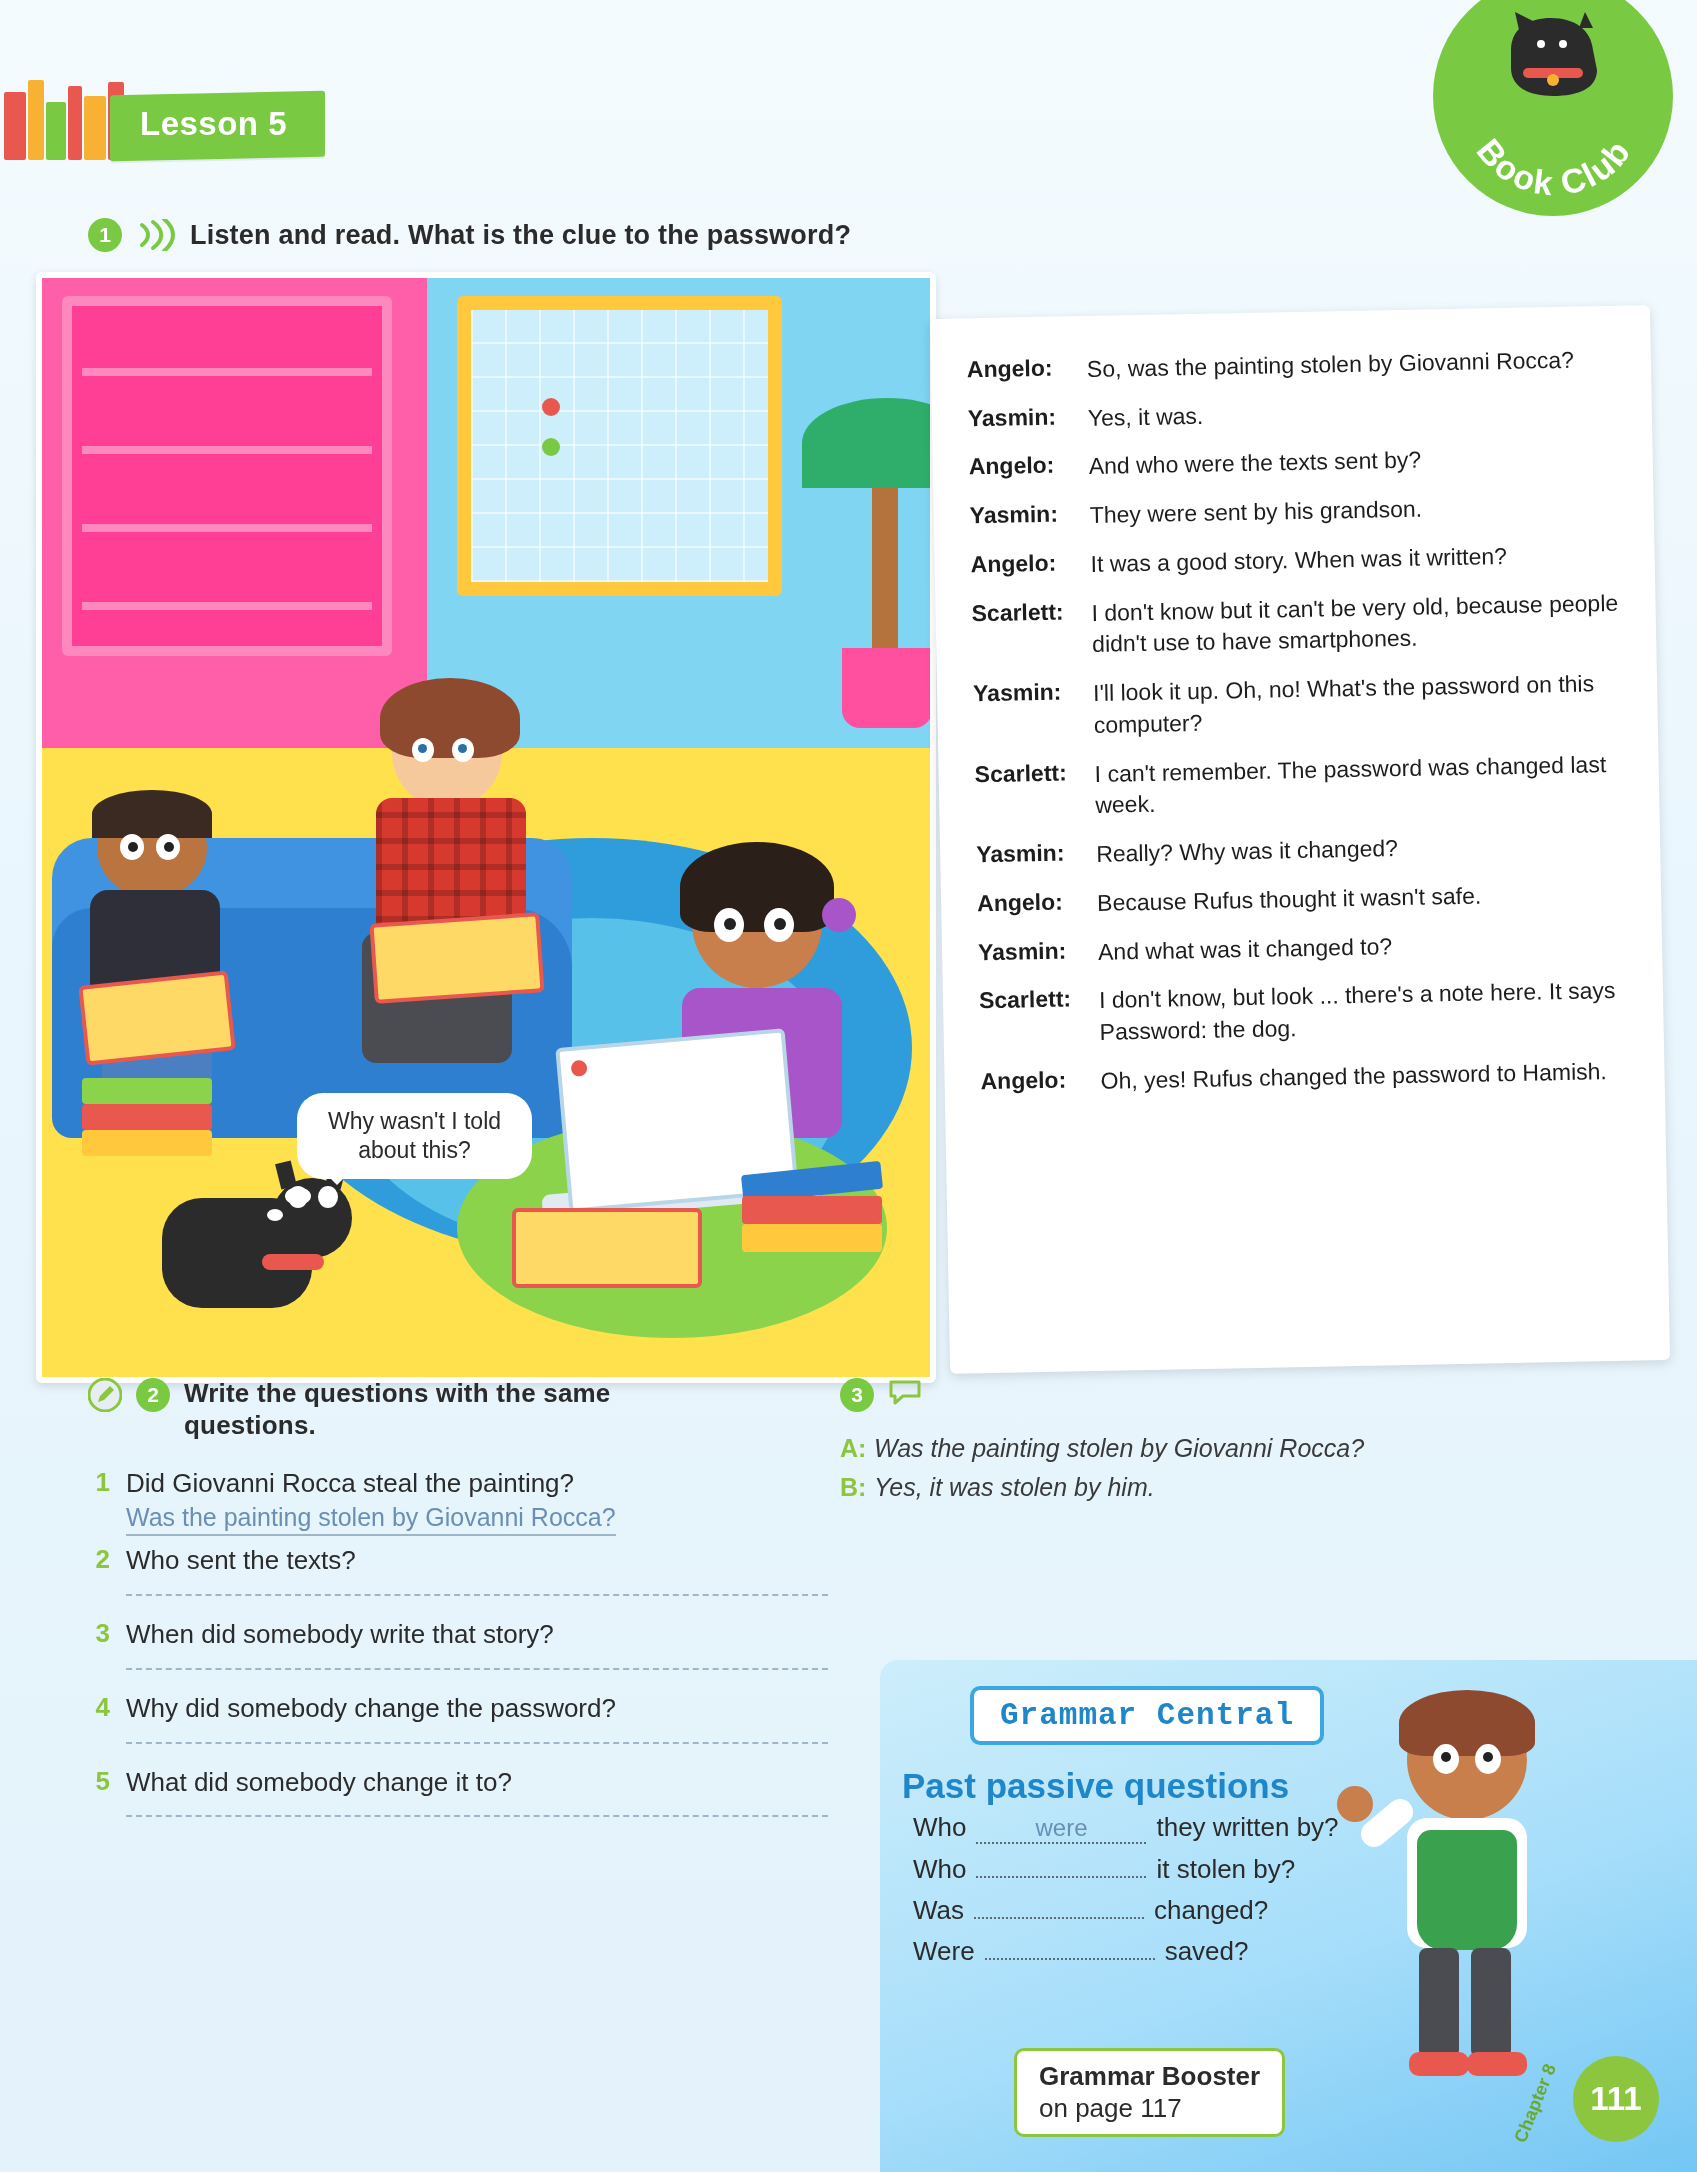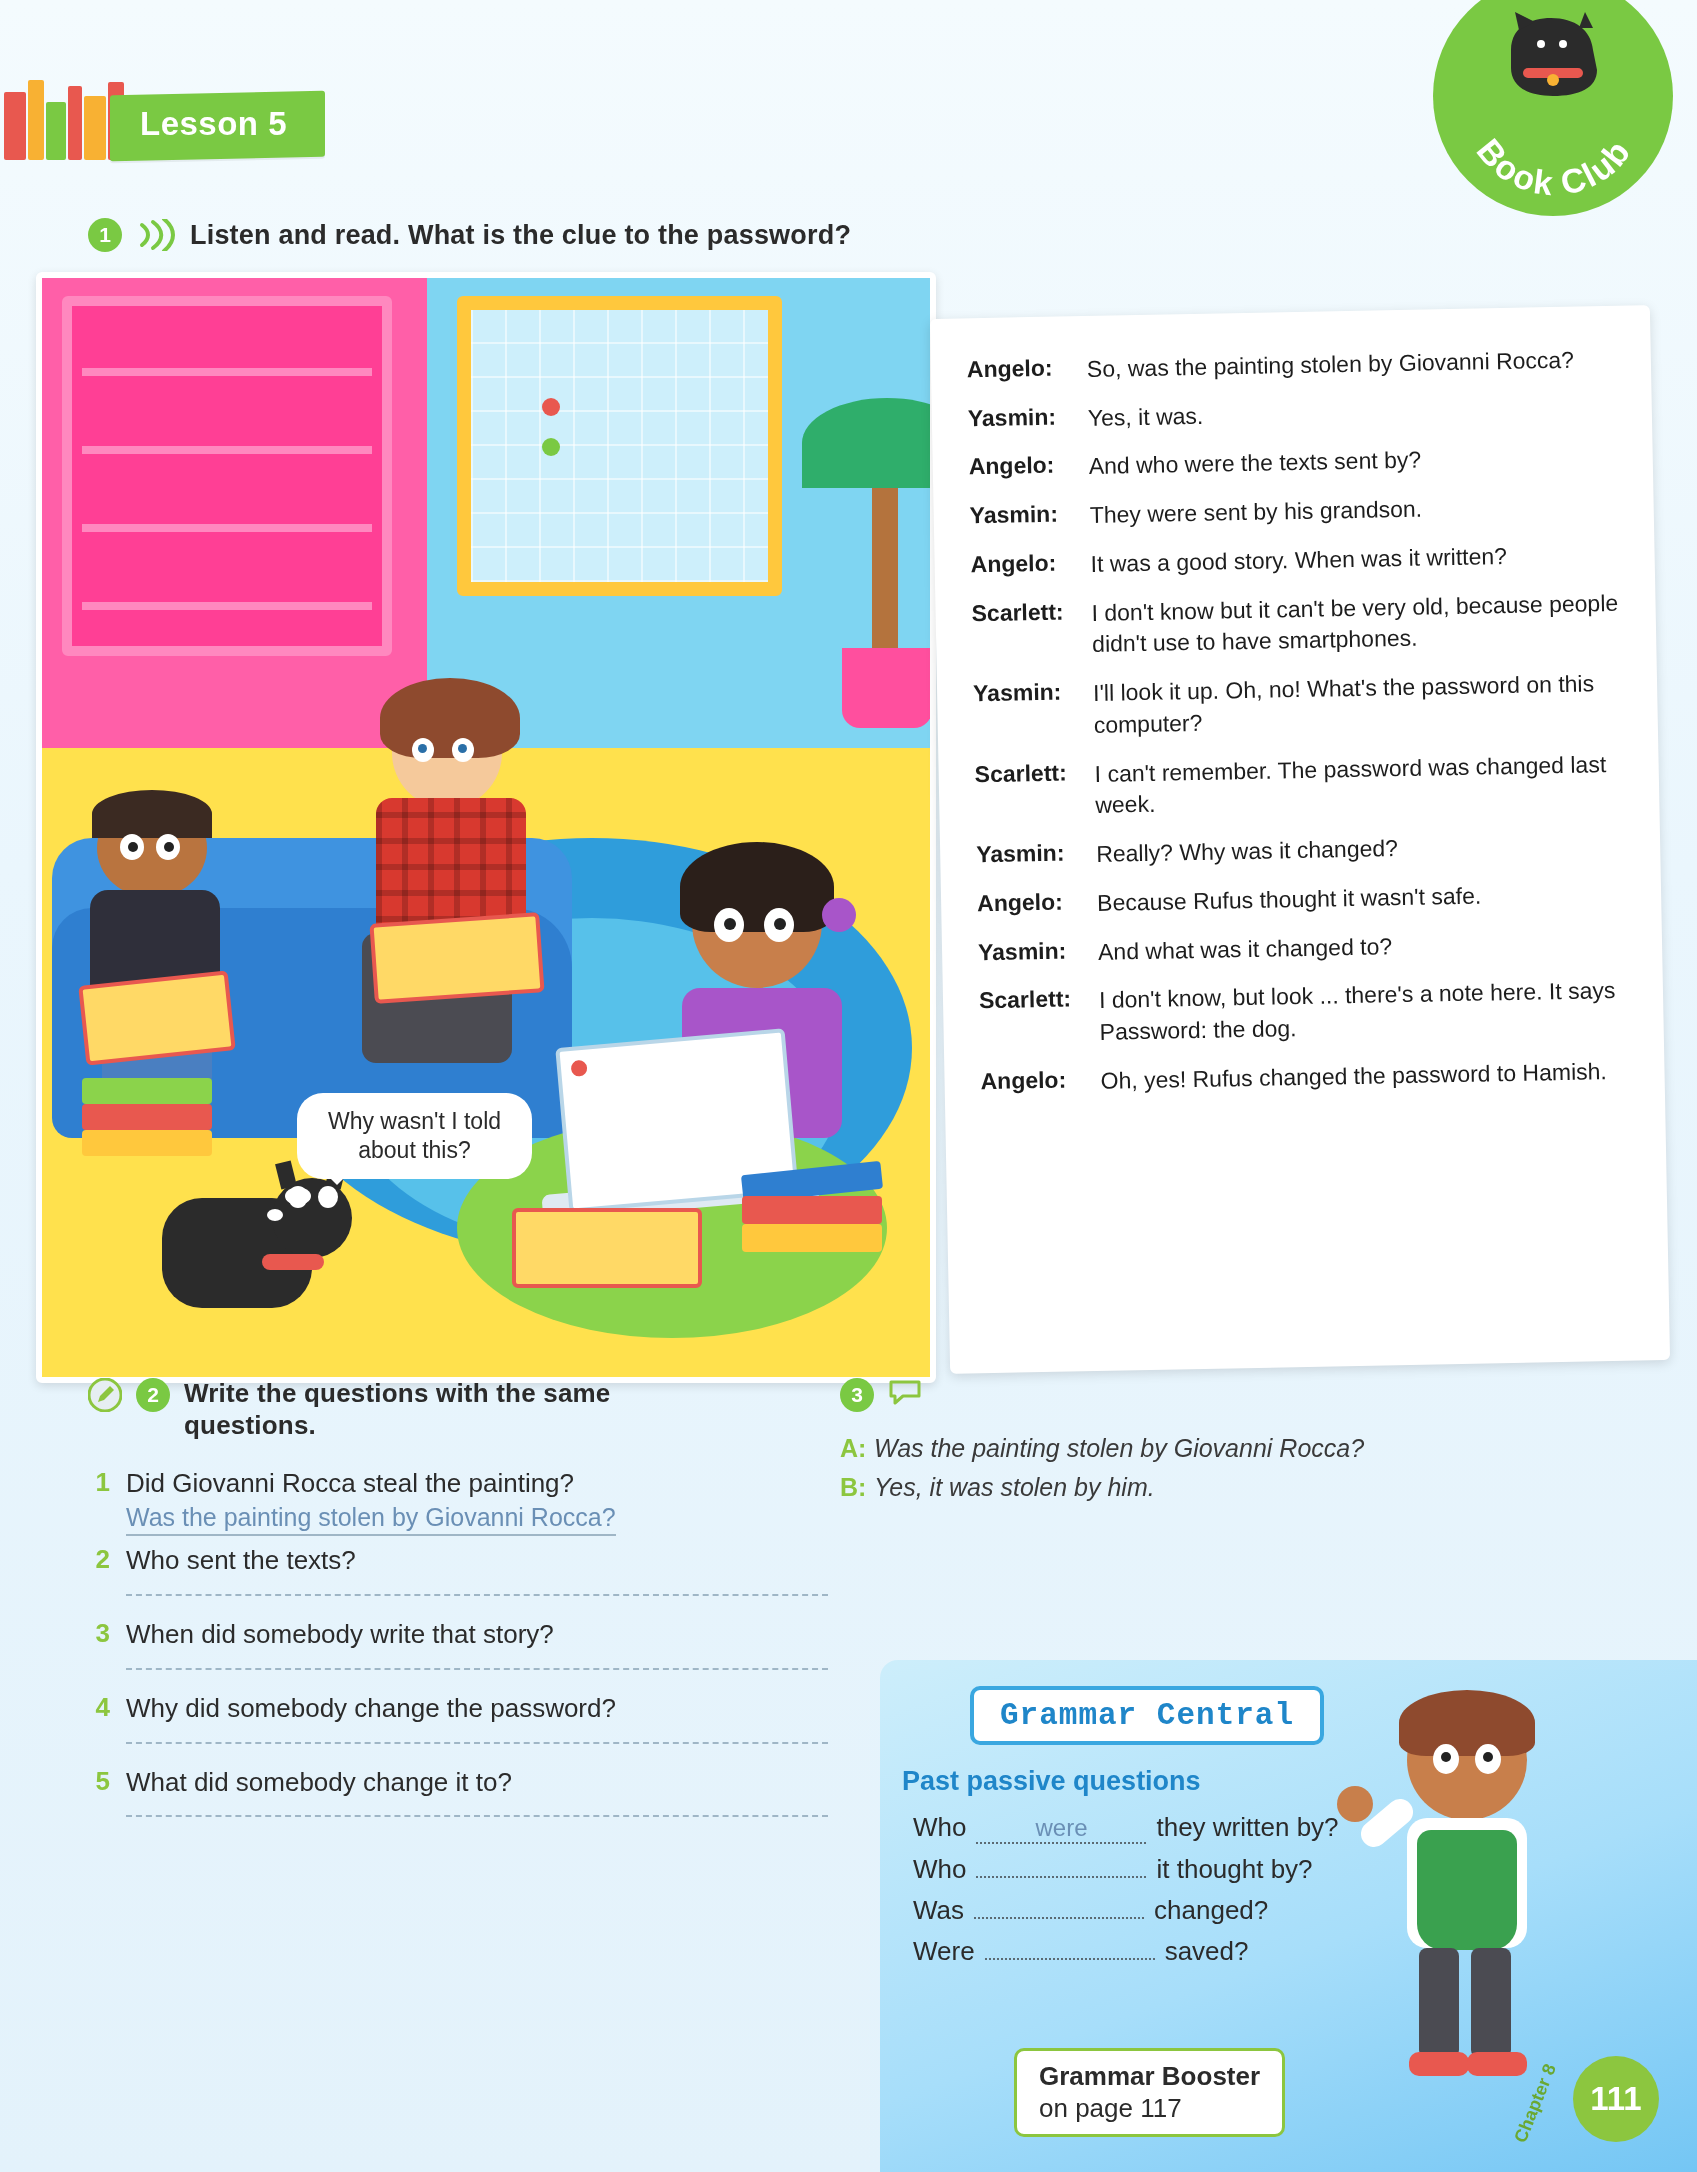--- a/index.html
+++ b/index.html
@@ -137,21 +137,21 @@
     position:absolute; left:880px; top:1660px; width:817px; height:512px;
     background:linear-gradient(160deg,#cdeefb 0%, #a7defa 55%, #74c6f4 100%);
     border-radius:18px 0 0 0;
     overflow:hidden;
   }
   .gtitle {
     position:absolute; left:90px; top:26px;
     background:#fff; border:4px solid #3aa7e0; border-radius:10px;
     padding:8px 26px; color:#1f86c9; font-weight:bold; font-size:31px; letter-spacing:1px;font-family:Liberation Mono, monospace;
   }
-  .gsub { position:absolute; left:22px; top:106px; color:#1f86c9; font-weight:bold; font-size:27px; }
+  .gsub { position:absolute; left:22px; top:106px; color:#1f86c9; font-weight:bold; font-size:35px; }
   .grows { position:absolute; left:33px; top:152px; font-size:26px; color:#2b2b2b; }
   .grow { margin-bottom:10px; display:flex; align-items:baseline; gap:10px; white-space:nowrap; }
   .gap { display:inline-block; min-width:170px; border-bottom:2px dotted #5b6a73; text-align:center; color:#6a8fb5; font-size:24px; }
   .booster {
     position:absolute; left:134px; top:388px;
     background:#fff; border:3px solid #8cc63f; border-radius:10px;
     padding:10px 22px; font-size:26px; color:#2b2b2b; line-height:1.22;
   }
   .pagebadge {
     position:absolute; right:38px; bottom:30px;
@@ -429,21 +429,21 @@
 
   <div class="grows">
     <div class="grow">
       <span>Who</span>
       <span class="gap">were</span>
       <span>they written by?</span>
     </div>
     <div class="grow">
       <span>Who</span>
       <span class="gap"></span>
-      <span>it thought by?</span>
+      <span>it stolen by?</span>
     </div>
     <div class="grow">
       <span>Was</span>
       <span class="gap"></span>
       <span>changed?</span>
     </div>
     <div class="grow">
       <span>Were</span>
       <span class="gap"></span>
       <span>saved?</span>

